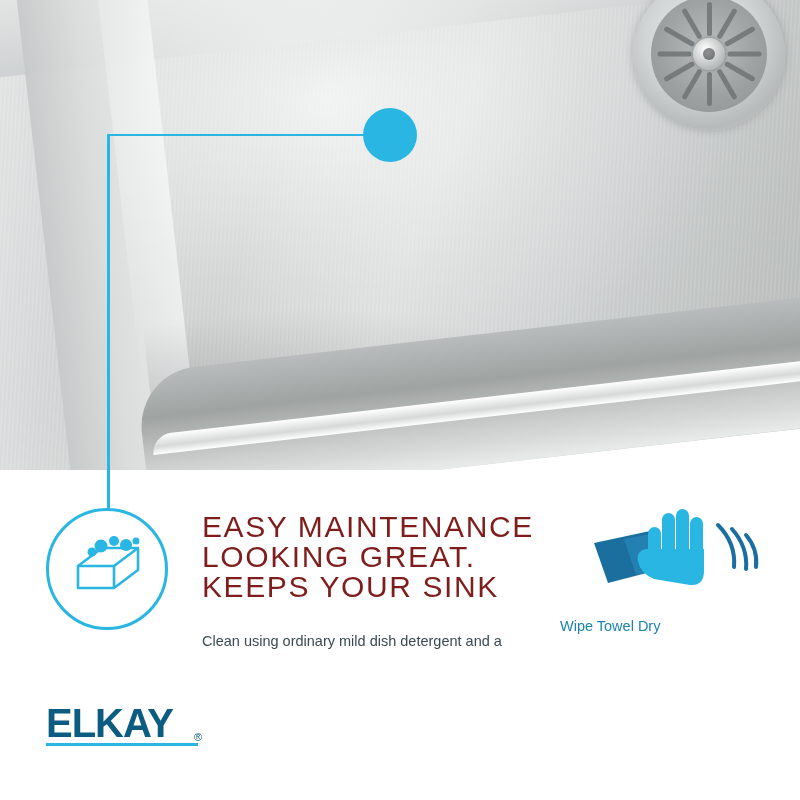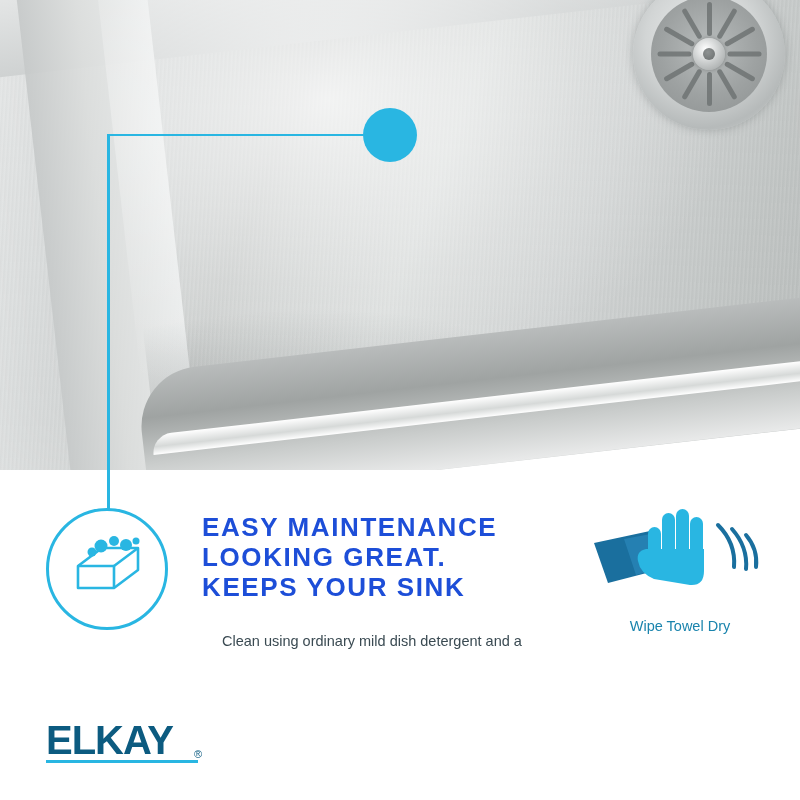--- a/index.html
+++ b/index.html
@@ -222,62 +222,62 @@
     box-sizing: border-box;
   }
   .badge svg { position: absolute; left: 50%; top: 50%; transform: translate(-50%,-50%); }
 
   
   .headline {
     position: absolute;
     left: 202px;
     top: 512px;
     width: 330px;
-    color: #1d4ed8;
-    font-weight: bold;
-    font-size: 26px;
+    color: #7f1d1d;
+    font-weight: normal;
+    font-size: 30px;
     line-height: 30px;
     letter-spacing: 1.6px;
     text-transform: uppercase;
   }
   .headline div { white-space: nowrap; }
   .body {
     position: absolute;
     left: 202px;
     top: 626px;
     width: 400px;
     color: #3a4a52;
     font-size: 14.5px;
     line-height: 31px;
   }
-  .body div { white-space: nowrap; margin-left: 20px; }
+  .body div { white-space: nowrap; }
 
   
   .towel-icon {
     position: absolute;
     left: 592px;
     top: 505px;
     width: 176px;
     height: 100px;
   }
   .towel-caption {
     position: absolute;
     left: 560px;
     top: 618px;
     width: 240px;
-    text-align: center;
+    text-align: left;
     color: #1a84ad;
     font-size: 14.5px;
   }
 
   
   .logo {
     position: absolute;
     left: 46px;
-    top: 720px;
+    top: 703px;
     width: 180px;
     height: 42px;
     text-align: right;
   }
   .logo-text {
     font-family: "Liberation Sans", sans-serif;
     font-weight: bold;
     font-size: 40px;
     letter-spacing: -1px;
     fill: #0c5b80;

